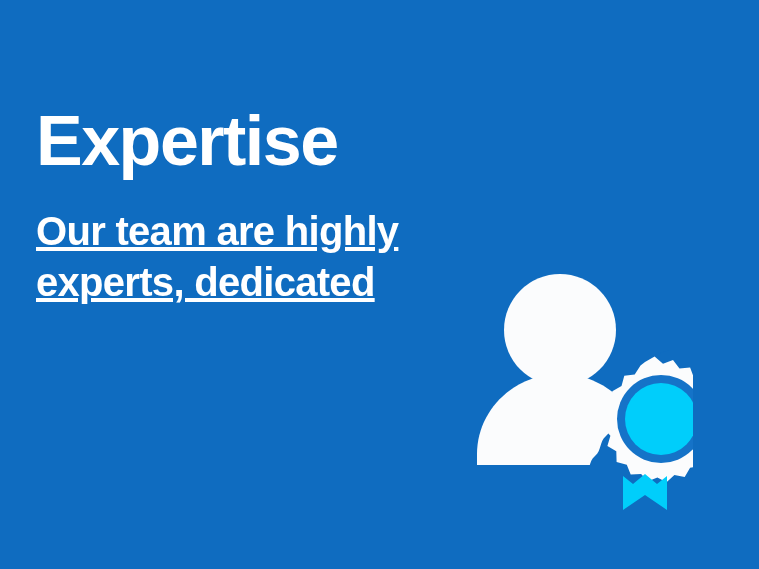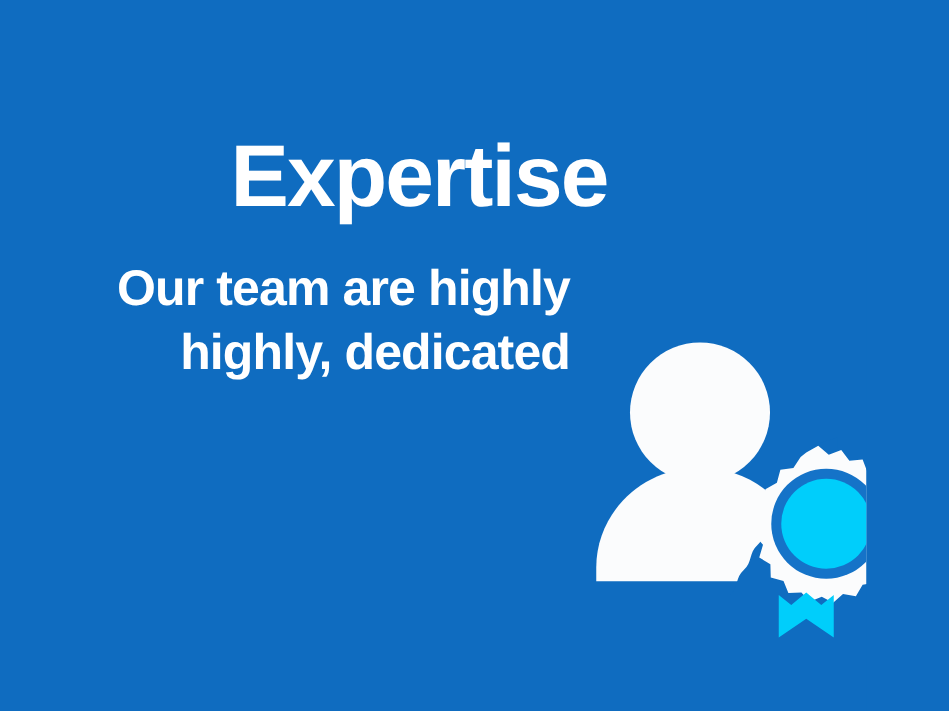--- a/index.html
+++ b/index.html
@@ -8,21 +8,20 @@
     padding: 0;
     background: #0f6cc0;
   }
   #slide {
     position: relative;
     width: 693px;
     height: 569px;
     background: #0f6cc0;
     overflow: hidden;
     font-family: "Liberation Sans", sans-serif;
-    text-align: right;
     -webkit-font-smoothing: antialiased;
   }
 
   
   #text-block {
     position: absolute;
     left: 36px;
     top: 104px;
     width: 450px;
   }
@@ -43,20 +42,21 @@
     font-family: "Liberation Sans", sans-serif;
     font-weight: bold;
     font-size: 40px;
     line-height: 51px;
     letter-spacing: -0.7px;
     max-width: 420px;
   }
   #subhead .line {
     display: block;
     white-space: nowrap;
+    text-decoration: underline;
   }
 
   
   #icon-graphic {
     position: absolute;
     left: 455px;
     top: 258px;
     width: 260px;
     height: 262px;
   }
@@ -69,21 +69,21 @@
 </head>
 <body>
 
 <div id="slide">
 
   <div id="text-block">
     <h1 id="headline">Expertise</h1>
 
     <p id="subhead">
       <span class="line">Our team are highly</span>
-      <span class="line">highly, dedicated</span>
+      <span class="line">experts, dedicated</span>
     </p>
   </div>
 
   <div id="icon-graphic">
     <svg viewBox="0 0 260 262" xmlns="http://www.w3.org/2000/svg" aria-hidden="true">
 
       <circle cx="105" cy="72" r="56" fill="#FBFCFD"></circle>
 
       <path d="M 22 207 L 22 196 C 22 152 59 116 105 116 C 151 116 188 152 188 196 L 188 207 Z" fill="#FBFCFD"></path>
 

